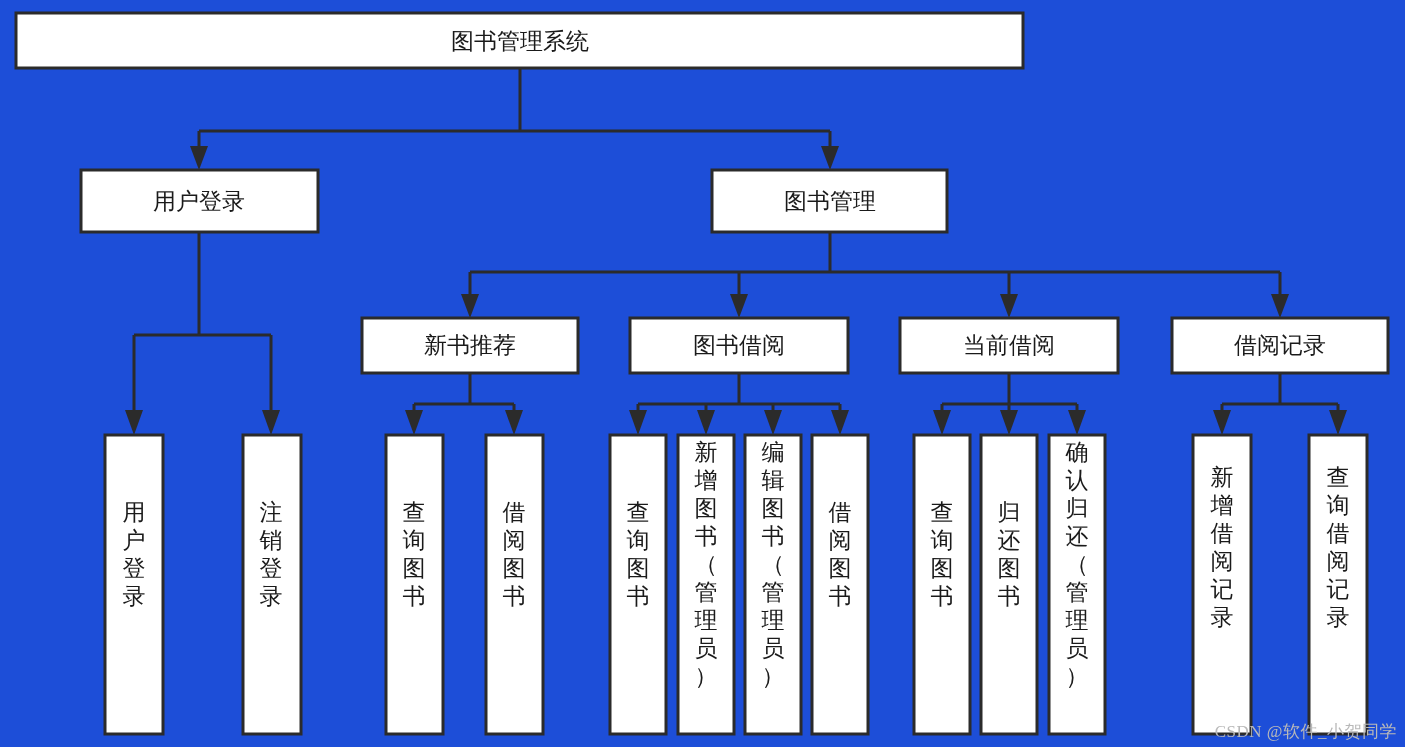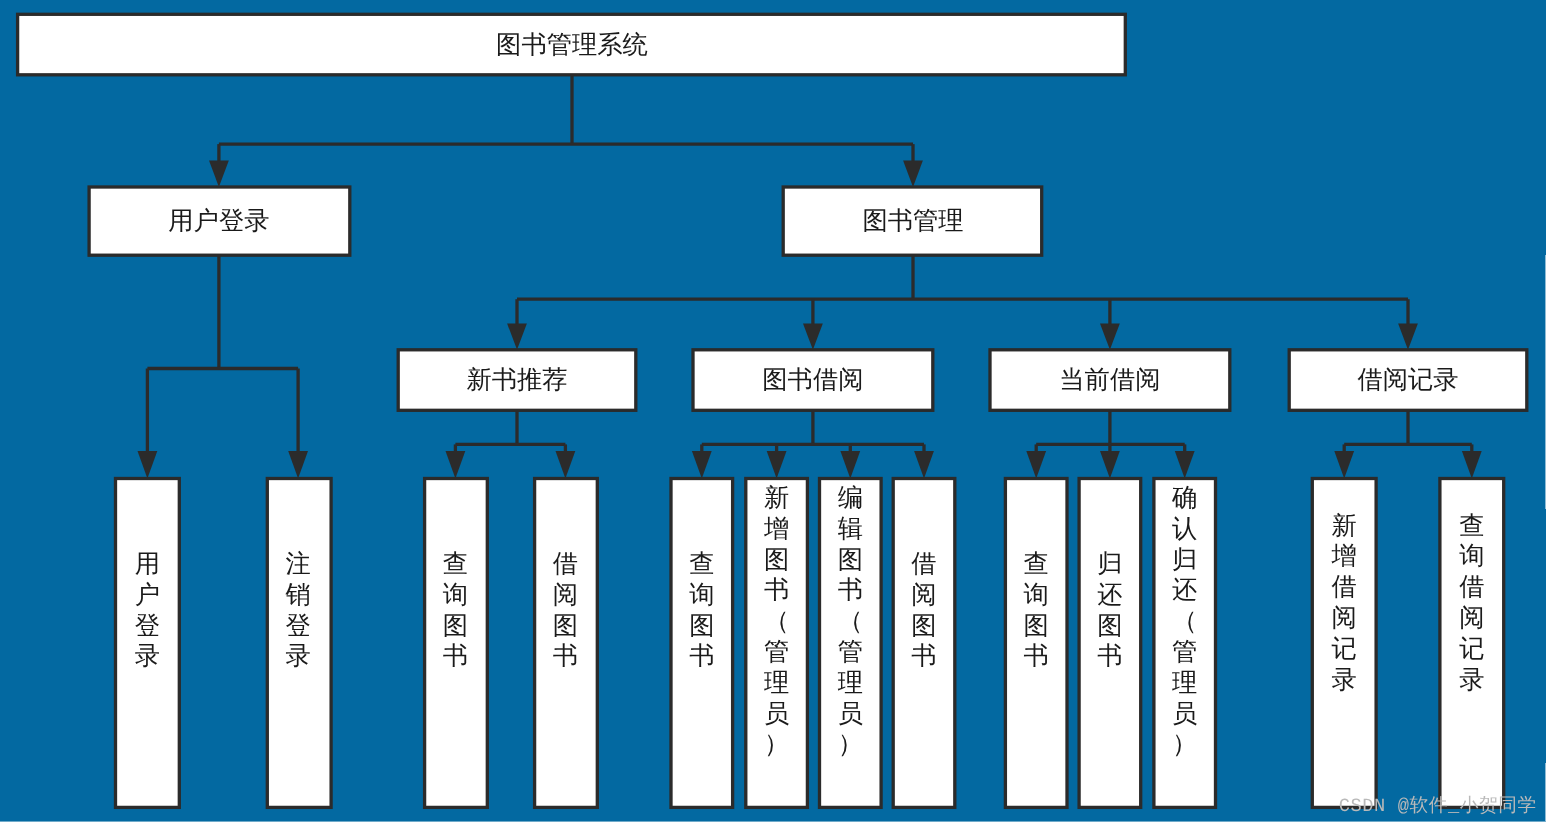--- a/index.html
+++ b/index.html
@@ -8,21 +8,21 @@
     padding: 0;
     background: #ffffff;
   }
   body {
     font-family: "DejaVu Sans", "Liberation Sans", sans-serif;
   }
   #diagram-root {
     position: relative;
     width: 1405px;
     height: 747px;
-    background: #0369a1;
+    background: #1d4ed8;
     overflow: hidden;
   }
   svg#flowchart {
     display: block;
     width: 1405px;
     height: 747px;
   }
   .node-box {
     fill: #ffffff;
     stroke: #2b2b2b;
@@ -48,21 +48,21 @@
   .node-label-vertical {
     fill: #1a1a1a;
     font-family: "DejaVu Sans", "Liberation Sans", sans-serif;
     font-size: 23px;
     text-anchor: middle;
   }
   .watermark {
     position: absolute;
     right: 8px;
     bottom: 4px;
-    font-family: Liberation Mono, monospace;
+    font-family: Liberation Serif, serif;
     font-size: 17px;
     color: #b9b9b9;
     letter-spacing: 0.5px;
     white-space: nowrap;
     pointer-events: none;
   }
 </style>
 </head>
 <body>
 

